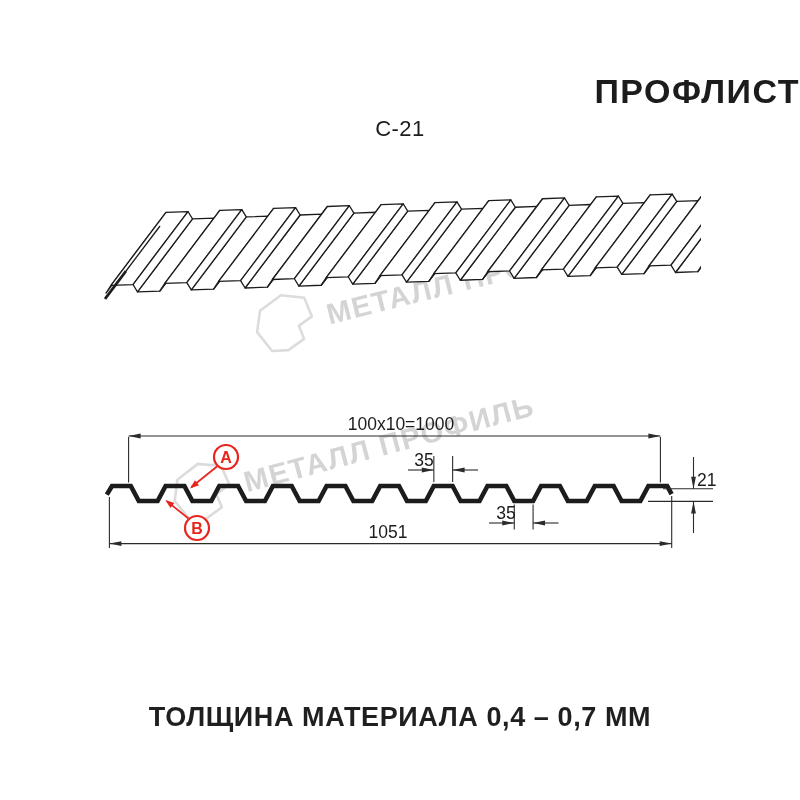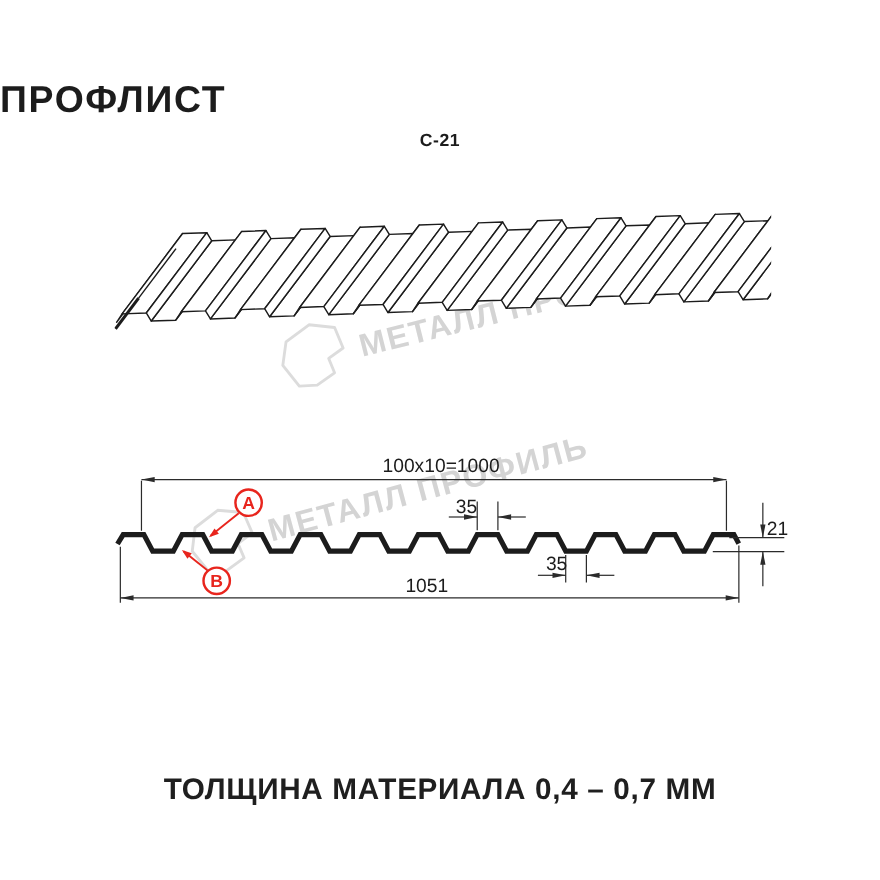--- a/index.html
+++ b/index.html
@@ -1,21 +1,21 @@
 <!DOCTYPE html>
 <html><head>
 <meta charset="utf-8">
 <style>
   html,body{margin:0;padding:0;}
   body{width:800px;height:800px;background:#fff;position:relative;overflow:hidden;
        font-family:"Liberation Sans", sans-serif;}
-  .title{position:absolute;top:74px;left:0;width:800px;text-align:left;
+  .title{position:absolute;top:74px;left:0;width:800px;text-align:right;
          font-size:34px;font-weight:bold;letter-spacing:1.5px;color:#1c1c1c;line-height:34px;}
   .subtitle{position:absolute;top:119px;left:0;width:800px;text-align:center;
-         font-size:16px;font-weight:700;letter-spacing:0.5px;color:#1c1c1c;line-height:20px;}
+         font-size:22px;font-weight:400;letter-spacing:0.5px;color:#1c1c1c;line-height:20px;}
   .footer-note{position:absolute;top:704px;left:0;width:800px;text-align:center;
          font-size:27px;font-weight:600;letter-spacing:0.6px;color:#1f1f1f;line-height:26px;}
   svg{position:absolute;top:0;left:0;}
   svg text{font-family:"Liberation Sans", sans-serif;}
 </style>
 </head>
 <body>
 
 <div class="title">ПРОФЛИСТ</div>
 <div class="subtitle">С-21</div>

